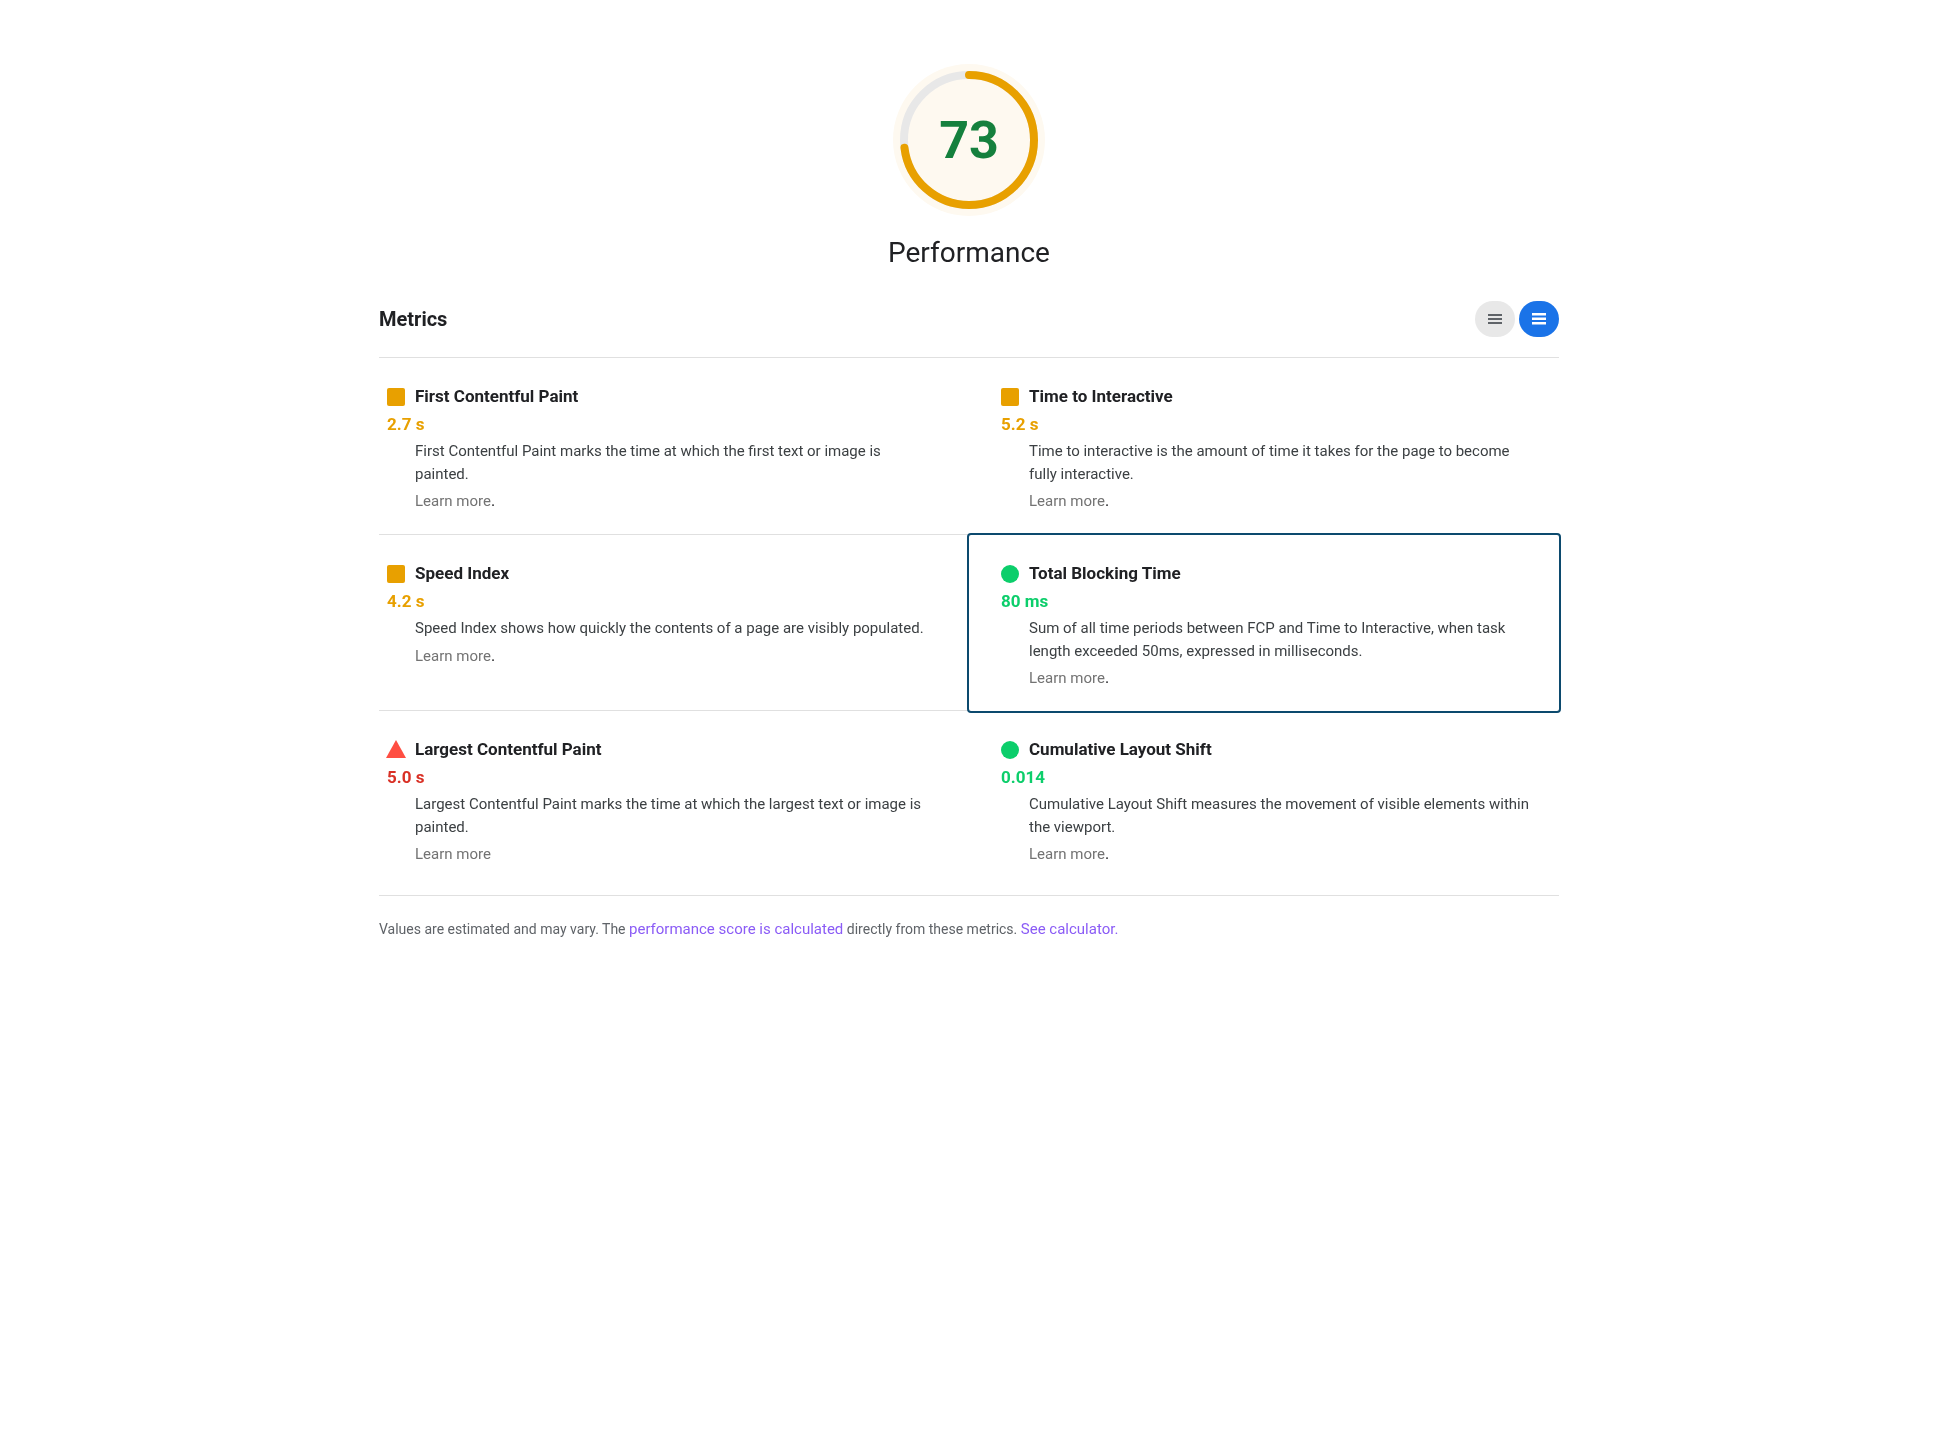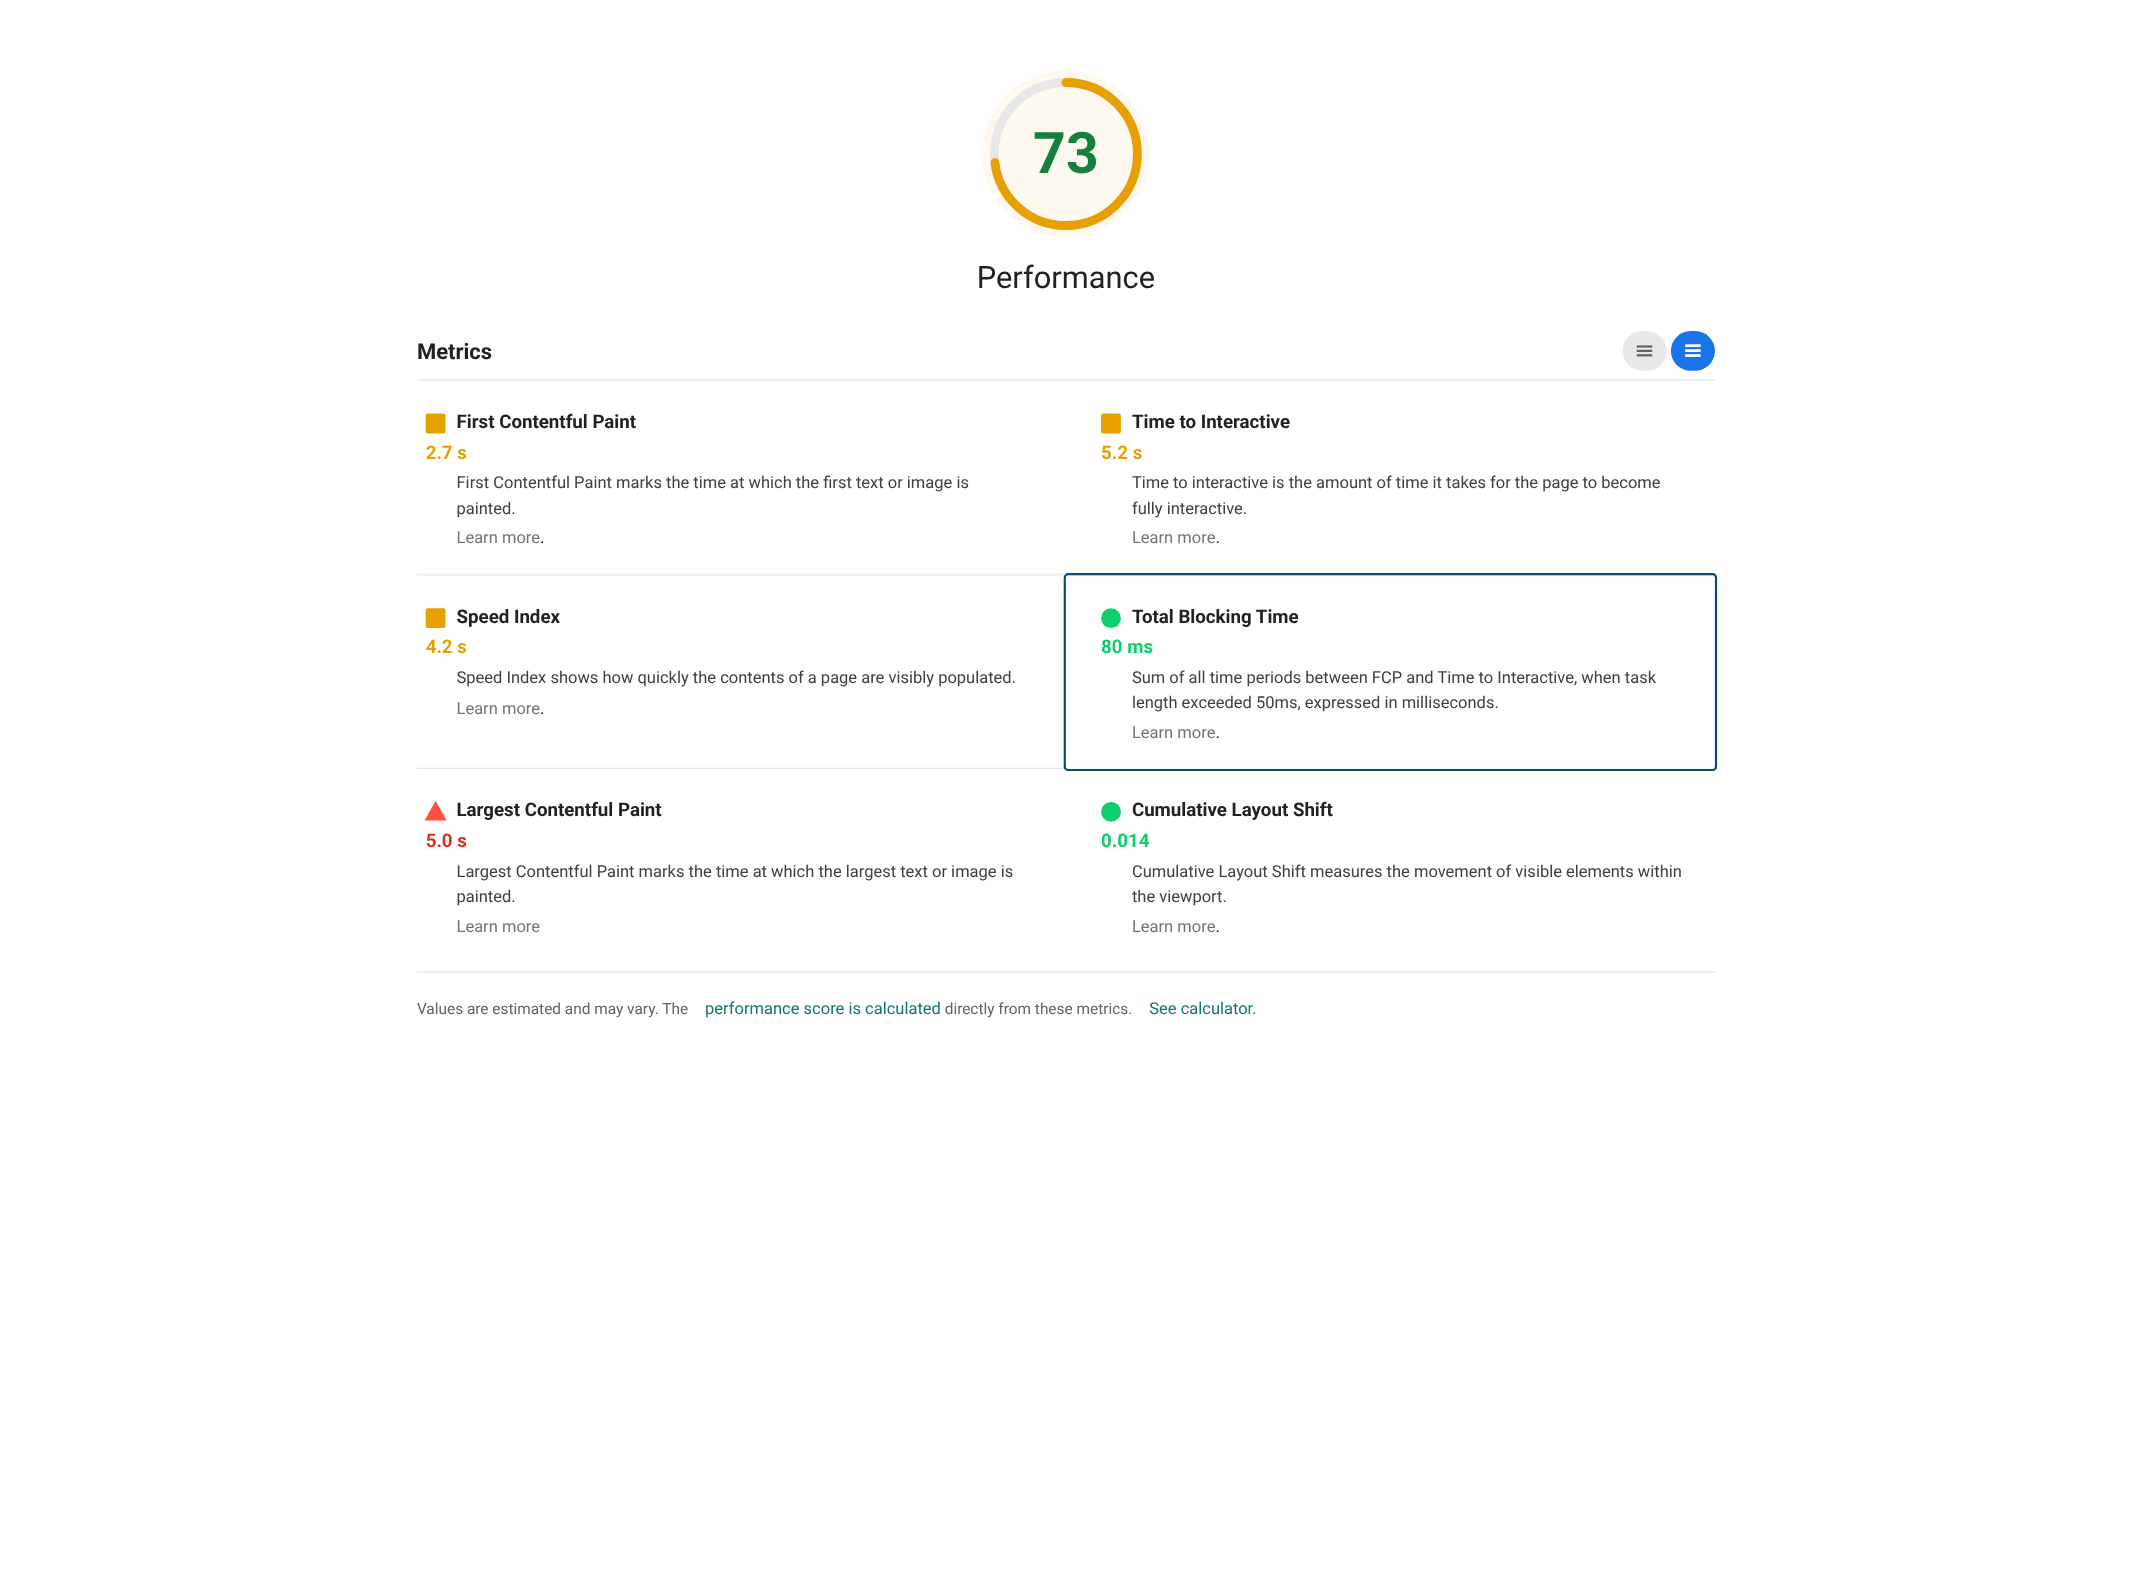--- a/index.html
+++ b/index.html
@@ -60,21 +60,21 @@
       font-size: 28px;
       font-weight: 400;
       color: #202124;
     }
 
     
     .metrics-header {
       display: flex;
       align-items: center;
       justify-content: space-between;
-      padding-bottom: 8px;
+      padding-bottom: 20px;
       border-bottom: 1px solid #e0e0e0;
       margin-bottom: 0;
     }
     .metrics-title {
       font-size: 20px;
       font-weight: 700;
       color: #202124;
     }
     .metrics-controls {
       display: flex;
@@ -197,23 +197,22 @@
 
     
     .footer {
       padding: 24px 0 16px;
       font-size: 14px;
       color: #5f6368;
       border-top: 1px solid #e0e0e0;
       margin-top: 8px;
     }
     .footer a {
-      color: #0f766e;
+      color: #8b5cf6;
       text-decoration: none;
-      margin-left: 12px;
     }
   </style>
 </head>
 <body>
 
 <div class="score-section">
   <div class="score-circle-wrapper">
     <svg class="score-circle-svg" viewBox="0 0 160 160">
       <circle class="score-circle-bg" cx="80" cy="80" r="76"></circle>
       <circle class="score-circle-track" cx="80" cy="80" r="65"></circle>

